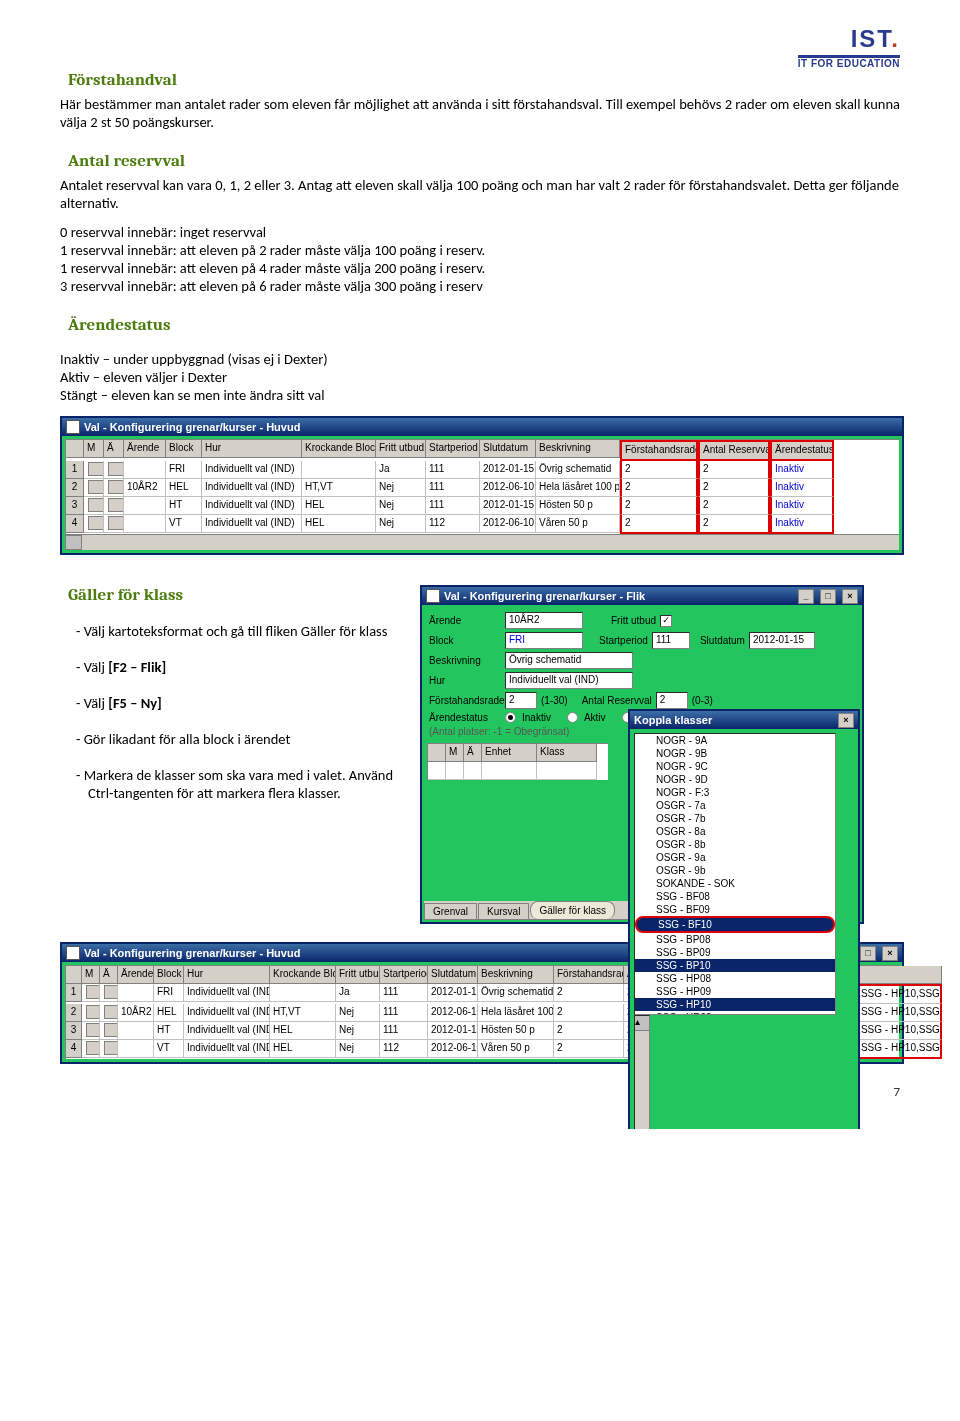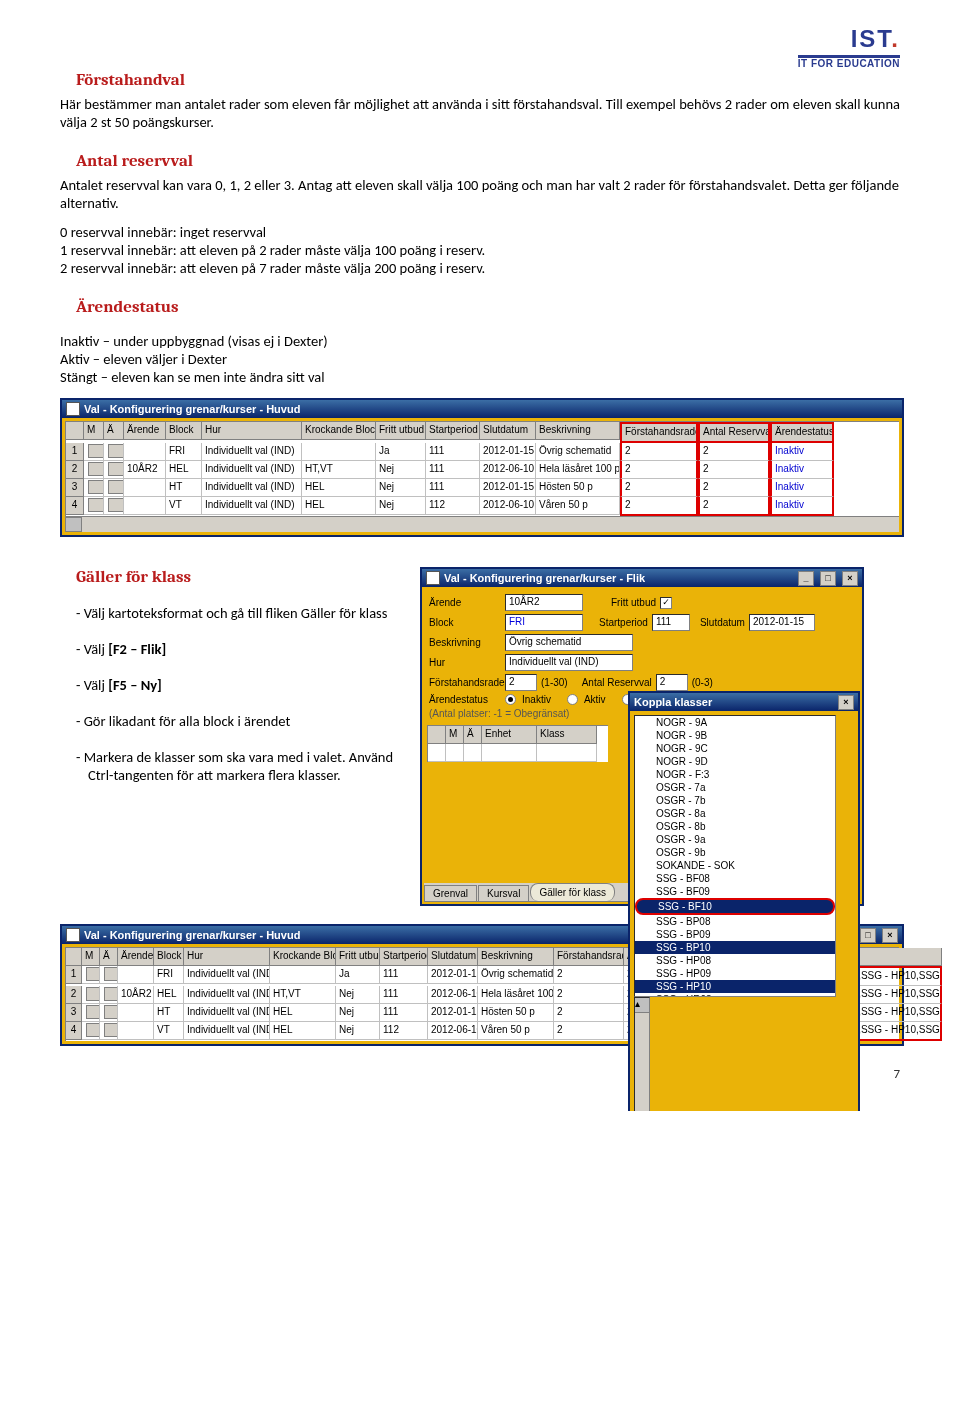--- a/index.html
+++ b/index.html
@@ -1,26 +1,26 @@
 <!DOCTYPE html>
 <html><head>
 <meta charset="utf-8">
 <style>
 body{margin:0;background:#fff;font-family:Calibri,Arial,sans-serif;font-size:14.5px;color:#000;width:960px;padding:50px 60px 30px 60px;box-sizing:border-box}
 .logo{position:absolute;right:60px;top:25px;text-align:right}
 .logo-text{font-family:Arial,sans-serif;font-weight:bold;font-size:24px;color:#2a3b8f;letter-spacing:2px}
 .logo-dot{color:#c0392b}
 .logo-bar{height:3px;background:#2a3b8f;margin-top:2px}
 .logo-sub{font-family:Arial,sans-serif;font-size:10px;font-weight:bold;color:#2a3b8f;letter-spacing:0.5px}
-h2{font-family:Cambria,Georgia,serif;color:#b91c1c;font-size:17px;font-weight:bold;margin:20px 0 6px 16px}
+h2{font-family:Cambria,Georgia,serif;color:#4d7c0f;font-size:17px;font-weight:bold;margin:20px 0 6px 8px}
 p{margin:4px 0 10px 0;line-height:1.25}
 ul{margin:4px 0;padding-left:16px;list-style:none}
 ul li{margin:18px 0;padding-left:12px;text-indent:-12px}
 ul li:before{content:"-  "}
-.winbox{border:2px solid #0a246a;background:#eab308;font-family:Tahoma,Arial,sans-serif;font-size:10px;color:#000}
+.winbox{border:2px solid #0a246a;background:#22c55e;font-family:Tahoma,Arial,sans-serif;font-size:10px;color:#000}
 .titlebar{background:linear-gradient(#3b6ea5,#0a246a);height:18px;display:flex;align-items:center;padding:0 4px;color:#fff;font-weight:bold;font-size:11px;gap:4px}
 .titlebar .ticon{width:12px;height:12px;background:#fff;border:1px solid #555;display:inline-block}
 .titlebar .sp{flex:1}
 .titlebar .wbtn{width:14px;height:13px;background:#d4d0c8;border:1px solid #808080;display:inline-block;margin-left:2px;text-align:center;line-height:12px;color:#000;font-size:9px}
 .grid{display:grid;border-left:1px solid #808080;border-top:1px solid #808080;background:#fff}
 .gh,.gc{border-right:1px solid #c0c0c0;border-bottom:1px solid #c0c0c0;padding:1px 3px;height:15px;line-height:14px;overflow:hidden;white-space:nowrap;font-size:10px}
 .gh{background:#d4d0c8;border-right:1px solid #808080;border-bottom:1px solid #808080}
 .rowh{background:#d4d0c8;text-align:center;border-right:1px solid #808080;border-bottom:1px solid #808080}
 .sbtn{display:inline-block;width:14px;height:12px;background:#d4d0c8;border:1px solid #808080;margin:0 1px}
 .blue{color:#0000d0}
@@ -56,21 +56,22 @@
 </div>
 
 <h2>Förstahandval</h2>
 <p>Här bestämmer man antalet rader som eleven får möjlighet att använda i sitt förstahandsval. Till exempel behövs 2 rader om eleven skall kunna välja 2 st 50 poängskurser.</p>
 
 <h2>Antal reservval</h2>
 <p>Antalet reservval kan vara 0, 1, 2 eller 3. Antag att eleven skall välja 100 poäng och man har valt 2 rader för förstahandsvalet. Detta ger följande alternativ.</p>
 <p style="margin:0">
   <span>0 reservval innebär: inget reservval</span><br>
   <span>1 reservval innebär: att eleven på 2 rader måste välja 100 poäng i reserv.</span><br>
-  <span>2 reservval innebär: att eleven på 7 rader måste välja 200 poäng i reserv.</span><br>
+  <span>1 reservval innebär: att eleven på 4 rader måste välja 200 poäng i reserv.</span><br>
+  <span>3 reservval innebär: att eleven på 6 rader måste välja 300 poäng i reserv</span>
 </p>
 
 <h2>Ärendestatus</h2>
 <p style="margin:16px 0 12px 0">
   <span>Inaktiv – under uppbyggnad (visas ej i Dexter)</span><br>
   <span>Aktiv – eleven väljer i Dexter</span><br>
   <span>Stängt – eleven kan se men inte ändra sitt val</span>
 </p>
 
 <div class="winbox" style="width:840px">

